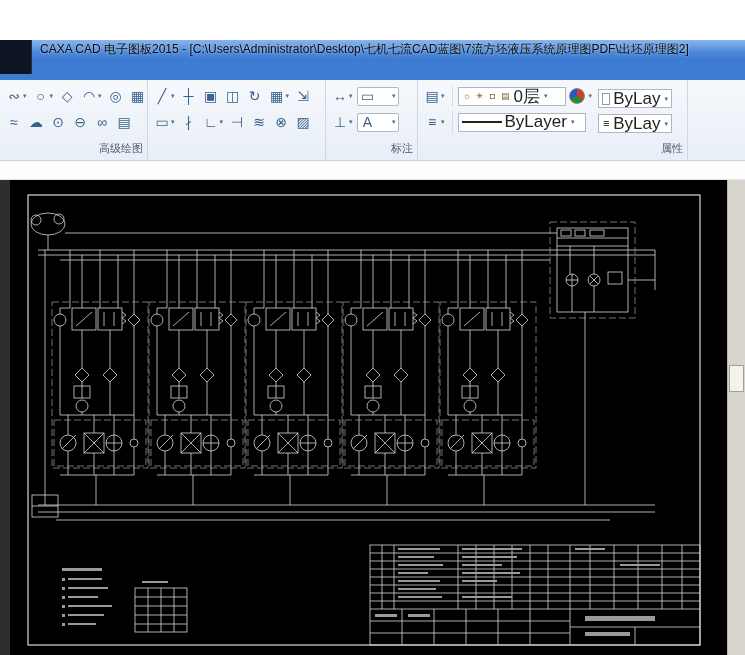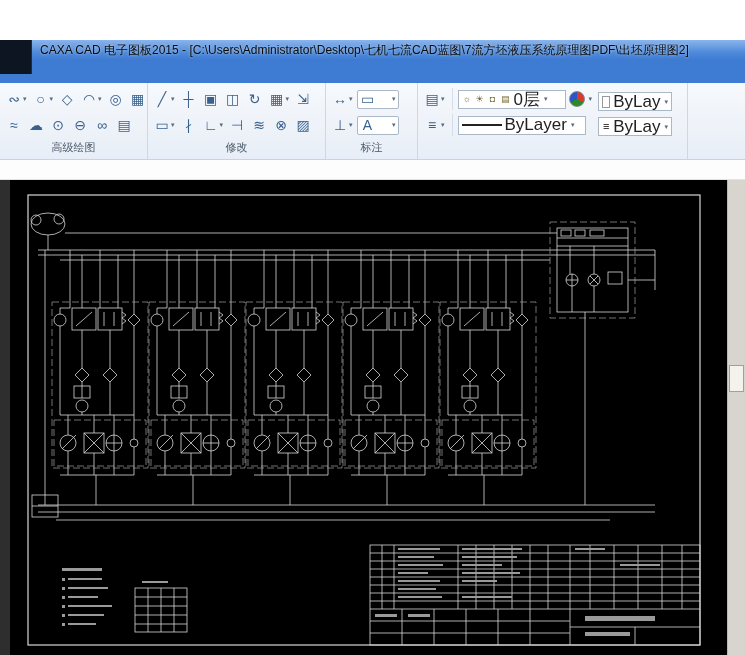--- a/index.html
+++ b/index.html
@@ -15,21 +15,21 @@
   
   .ribbon{height:98px;background:linear-gradient(#f6f9fc,#e8eef7);border-bottom:1px solid #c7d3e2;display:flex;}
   .rgroup{display:flex;flex-direction:column;border-right:1px solid #ccd8e6;padding:3px 4px 0 4px;box-sizing:border-box;}
   .icon-rows{flex:1;}
   .icon-row{display:flex;align-items:center;height:26px;gap:2px;}
   .icon-btn{display:flex;align-items:center;padding:1px 2px;border-radius:2px;color:#39618d;cursor:default;}
   .glyph{width:16px;height:17px;line-height:17px;text-align:center;font-size:14px;}
   .glyph.sm{font-size:11px;width:12px;}
   .dd{font-size:7px;color:#5a6b7e;margin-left:1px;}
   .icon-btn.boxed{border:1px solid #aab8c8;background:#fff;min-width:36px;height:17px;justify-content:space-between;padding:0 2px;}
-  .rlabel{height:19px;font-size:11px;color:#4a5a6a;text-align:center;padding-top:2px;}
+  .rlabel{height:19px;font-size:11px;color:#4a5a6a;text-align:right;padding-top:2px;}
   .prow{display:flex;align-items:center;height:26px;gap:3px;}
   .combo{display:flex;align-items:center;border:1px solid #a9b7c6;background:#fff;height:19px;padding:0 3px;gap:3px;box-sizing:border-box;}
   .val{font-size:17px;color:#222;white-space:nowrap;}
   .mini{font-size:9px;color:#7a6a35;width:10px;text-align:center;}
   .sep-v{width:1px;height:22px;background:#d4dde8;margin:0 2px;}
   .line-sample{display:inline-block;width:40px;height:0;border-top:2px solid #222;}
   .color-wheel{width:14px;height:14px;border-radius:50%;border:1px solid #888;background:conic-gradient(#d93a2e 0 120deg,#2a8a2a 120deg 240deg,#2b56c5 240deg 360deg);}
   .swatch{width:10px;height:10px;background:#fff;border:1px solid #999;}
   .props-wrap{display:flex;gap:6px;}
   .props-right .combo{margin:6px 0;width:74px;}
@@ -159,21 +159,20 @@
               <span class="glyph">≋</span>
             </div>
             <div class="icon-btn">
               <span class="glyph">⊗</span>
             </div>
             <div class="icon-btn">
               <span class="glyph">▨</span>
             </div>
           </div>
       </div>
-      <div class="rlabel">修改</div>
     </div>
 
     <div class="rgroup" style="width:92px">
       <div class="icon-rows">
         <div class="icon-row">
             <div class="icon-btn">
               <span class="glyph">↔</span>
               <span class="dd">▾</span>
             </div>
             <div class="icon-btn boxed">
@@ -236,20 +235,21 @@
               <span class="dd">▾</span>
             </div>
             <div class="combo">
               <span class="glyph sm">≡</span>
               <span class="val">ByLay</span>
               <span class="dd">▾</span>
             </div>
           </div>
         </div>
       </div>
+      <div class="rlabel">属性</div>
     </div>
 
     <div class="ribbon-filler"></div>
   </div>
 
   <div class="subbar"></div>
 
   <div class="workspace">
     <div class="left-strip"></div>
 

